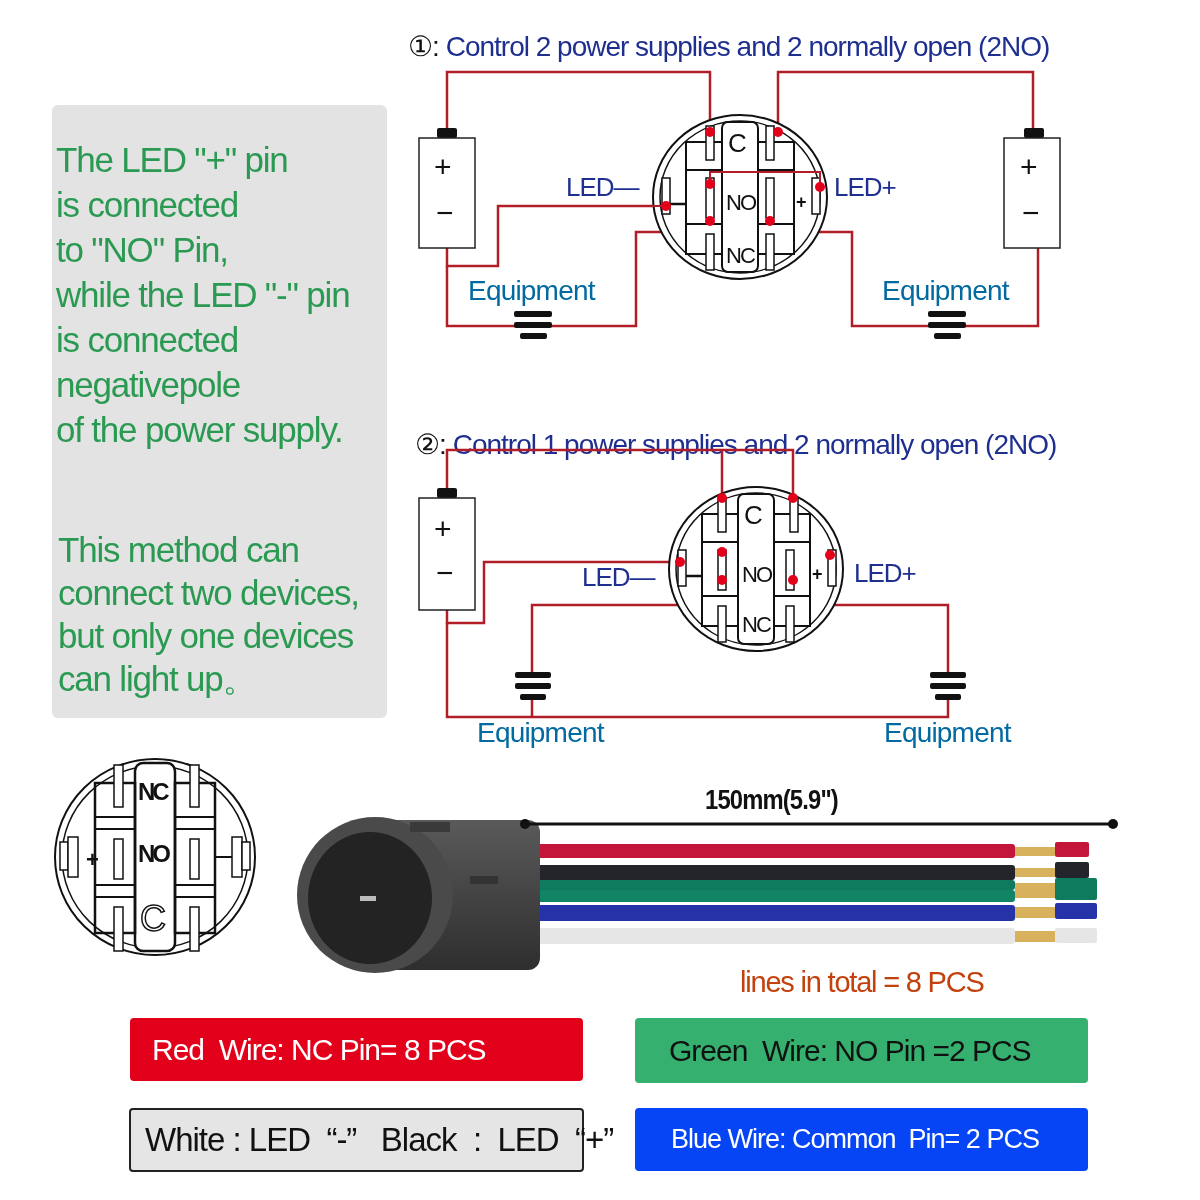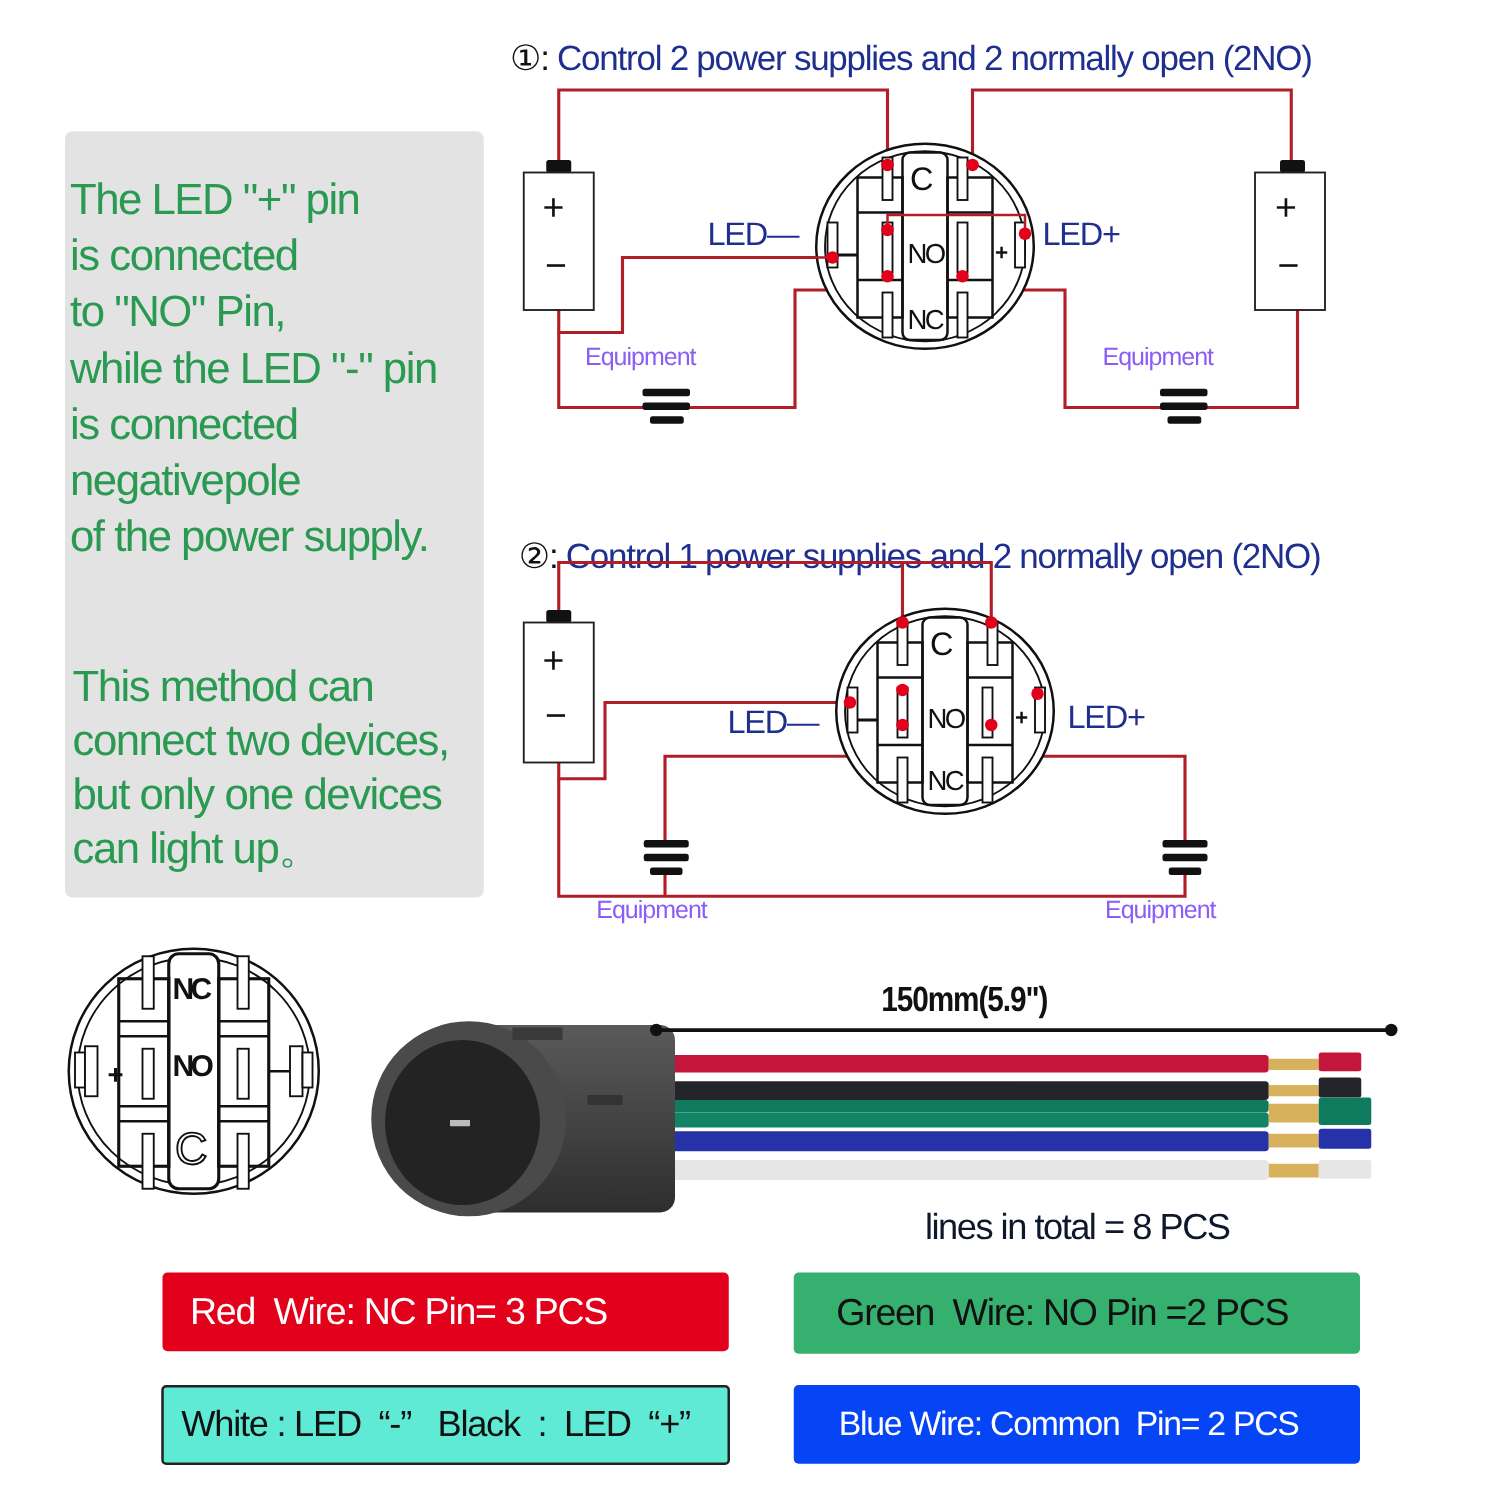--- a/index.html
+++ b/index.html
@@ -3,23 +3,23 @@
 <meta charset="utf-8">
 <style>
   html, body { margin:0; padding:0; background:#ffffff; }
   body { width:1200px; height:1200px; position:relative; overflow:hidden; font-family:"Liberation Sans", sans-serif; }
   .abs { position:absolute; }
   .title { font-size:28px; color:#1f2f8f; letter-spacing:-1px; white-space:nowrap;margin-top:16px; }
   .title .num { color:#111; }
   .side-panel { left:52px; top:105px; width:335px; height:613px; background:#e3e3e3; border-radius:6px; }
   .side-text { color:#2a9a52; font-size:35px; line-height:45px; letter-spacing:-1.2px; white-space:pre-line; }
   .wire-label { font-size:26px; color:#1f2f8f; letter-spacing:-1px; }
-  .equip-label { font-size:20px; color:#8b5cf6; letter-spacing:-0.8px; }
+  .equip-label { font-size:28px; color:#0369a1; letter-spacing:-0.8px; }
   .dim-label { font-size:28px; color:#111; letter-spacing:-1px; font-weight:bold; transform:scaleX(0.85); transform-origin:left; }
-  .total-label { font-size:29px; color:#0f172a; letter-spacing:-1.2px; }
+  .total-label { font-size:29px; color:#c2410c; letter-spacing:-1.2px; }
   .legend-box { border-radius:4px; display:flex; align-items:center; font-size:30px; letter-spacing:-1px; white-space:pre; }
   svg text { font-family:"Liberation Sans", sans-serif; }
 </style>
 </head>
 <body>
 
 <div class="abs title" style="left:408px; top:14px;">
   <span class="num">①:</span>
   <span>Control 2 power supplies and 2 normally open (2NO)</span>
 </div>
@@ -270,23 +270,23 @@
   <g>
     <line x1="235" y1="14" x2="823" y2="14" stroke="#111" stroke-width="3"></line>
     <circle cx="235" cy="14" r="5" fill="#111"></circle>
     <circle cx="823" cy="14" r="5" fill="#111"></circle>
   </g>
 </svg>
 <div class="abs dim-label" style="left:705px; top:784px;">150mm(5.9")</div>
 <div class="abs total-label" style="left:740px; top:966px;">lines in total = 8 PCS</div>
 
 <div class="abs legend-box" style="left:130px; top:1018px; width:453px; height:63px; background:#e3001b; color:#fff;">
-  <span style="margin-left:22px;">Red  Wire: NC Pin= 3 PCS</span>
+  <span style="margin-left:22px;">Red  Wire: NC Pin= 8 PCS</span>
 </div>
 <div class="abs legend-box" style="left:635px; top:1018px; width:453px; height:65px; background:#35b06f; color:#111;">
   <span style="margin-left:34px;">Green  Wire: NO Pin =2 PCS</span>
 </div>
-<div class="abs legend-box" style="left:129px; top:1108px; width:451px; height:60px; background:#5eead4; border:2px solid #222; color:#111; font-size:29px;">
+<div class="abs legend-box" style="left:129px; top:1108px; width:451px; height:60px; background:#e5e5e5; border:2px solid #222; color:#111; font-size:33px;">
   <span style="margin-left:14px;">White : LED  “-”   Black  :  LED  “+”</span>
 </div>
 <div class="abs legend-box" style="left:635px; top:1108px; width:453px; height:63px; background:#0645f5; color:#fff; font-size:27px;">
   <span style="margin-left:36px;">Blue Wire: Common  Pin= 2 PCS</span>
 </div>
 
 </body></html>

